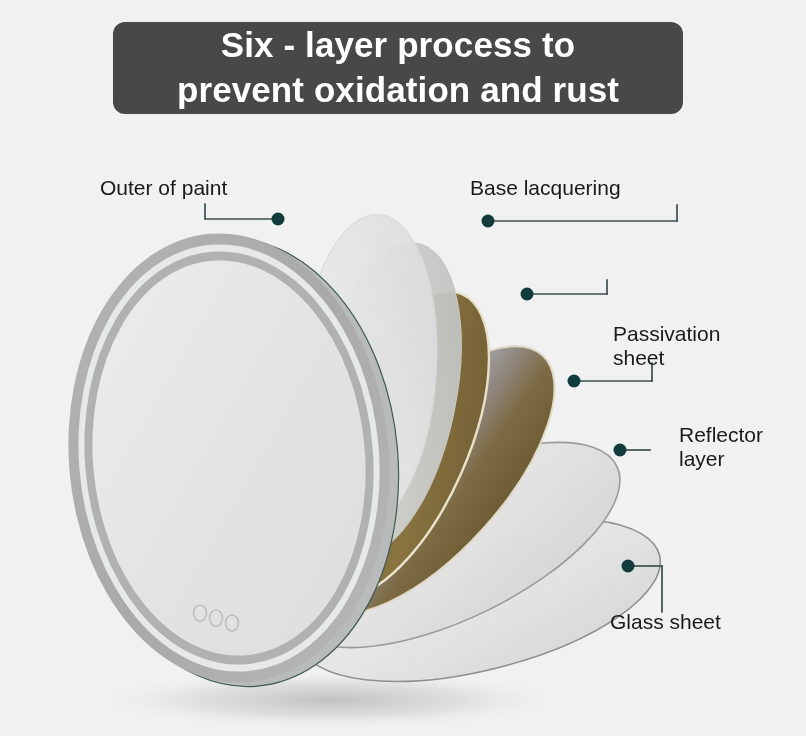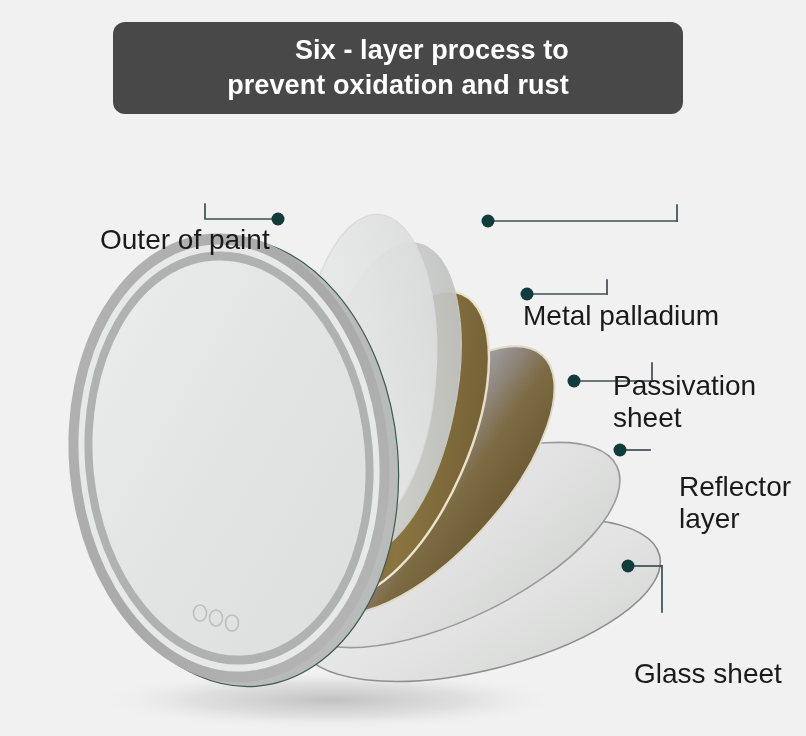--- a/index.html
+++ b/index.html
@@ -28,53 +28,52 @@
     background: #484848;
     border-radius: 12px;
     display: flex;
     align-items: center;
     justify-content: center;
     box-sizing: border-box;
     padding: 0 20px;
   }
   #title-text {
     color: #ffffff;
-    font-size: 27px;
+    font-size: 35px;
     font-weight: bold;
     line-height: 1.28;
-    text-align: right;
+    text-align: center;
     white-space: pre-line;
     letter-spacing: .1px;
   }
 
   
   #illustration {
     position: absolute;
     left: 0;
     top: 0;
     width: 806px;
     height: 736px;
   }
 
   
   .callout-label {
     position: absolute;
-    font-size: 28px;
+    font-size: 21px;
     color: #1a1a1a;
     line-height: 1.16;
     white-space: pre-line;
     font-family: "Liberation Sans", sans-serif;
-    margin-top: 48px;
   }
   #label-outer-of-paint   { left: 100px; top: 176px; }
   #label-base-lacquering  { left: 470px; top: 176px; }
   #label-metal-palladium  { left: 523px; top: 252px; }
   #label-passivation      { left: 613px; top: 322px; }
   #label-reflector        { left: 679px; top: 423px; }
-  #label-glass-sheet      { left: 634px; top: 610px; }
+  #label-glass-sheet      { left: 610px; top: 610px; }
 </style>
 </head>
 <body>
 
 <div id="stage">
 
   <div id="title-banner">
     <div id="title-text">Six - layer process to
 prevent oxidation and rust</div>
   </div>
@@ -213,22 +212,22 @@
       <circle cx="488" cy="221" r="6.5"></circle>
       <circle cx="527" cy="294" r="6.5"></circle>
       <circle cx="574" cy="381" r="6.5"></circle>
       <circle cx="620" cy="450" r="6.5"></circle>
       <circle cx="628" cy="566" r="6.5"></circle>
     </g>
   </svg>
 
   <div class="callout-label" id="label-outer-of-paint">Outer of paint</div>
 
-
-  <div class="callout-label" id="label-metal-palladium">Metal palladium</div>
+  <div class="callout-label" id="label-base-lacquering">Base lacquering</div>
+
 
   <div class="callout-label" id="label-passivation">Passivation
 sheet</div>
 
   <div class="callout-label" id="label-reflector">Reflector
 layer</div>
 
   <div class="callout-label" id="label-glass-sheet">Glass sheet</div>
 
 </div>

